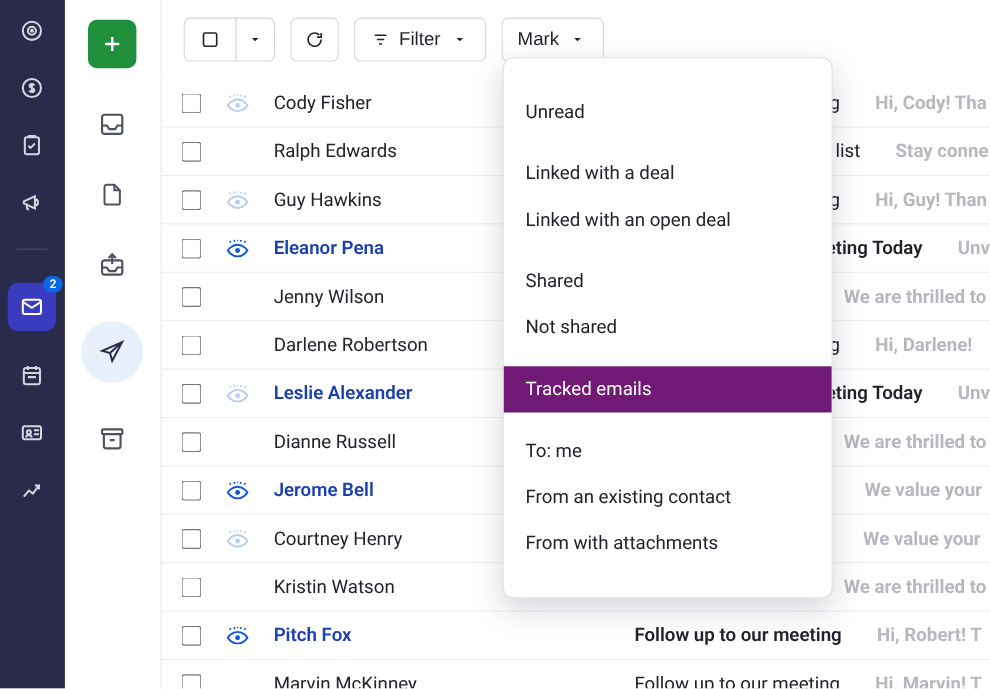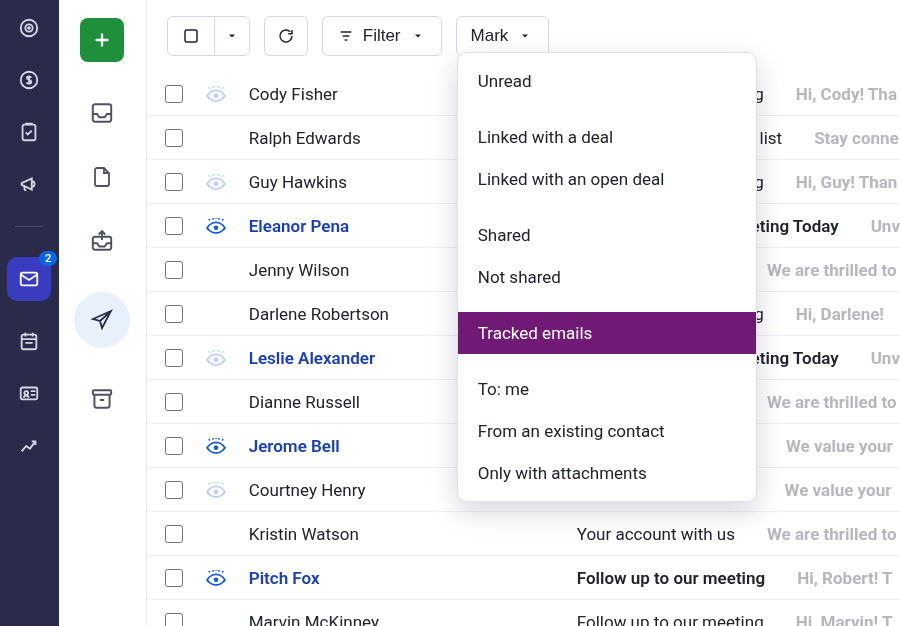--- a/index.html
+++ b/index.html
@@ -38,21 +38,21 @@
   .trackcell { width:30px; display:flex; justify-content:center; }
   .eye { color:#1157d4; }
   .eye.faded { color:#b9cdf2; }
   .sender { width:310px; overflow:hidden; text-overflow:ellipsis; }
   .sender.bold { font-weight:600; color:#1a3fb0; }
   .subject { flex:0 0 auto; }
   .subject.bold { font-weight:600; }
   .preview { color:#b6b7bf; margin-left:14px; overflow:hidden;font-weight:bold; }
 
   
-  .dropdown { position:absolute; top:52px; left:310px; width:300px; background:#fff; border:1px solid #e1e2e8; border-radius:10px; box-shadow:0 10px 28px rgba(30,35,60,.18); padding:7px 0; z-index:10; }
+  .dropdown { position:absolute; top:52px; left:310px; width:300px; background:#fff; border:1px solid #e1e2e8; border-radius:10px; box-shadow:0 10px 28px rgba(30,35,60,.18); padding:28px 0; z-index:10; }
   .dropdown .item { padding:11px 20px; font-size:17px; cursor:pointer; }
   .dropdown .sep { height:14px; }
   .dropdown .item.selected { background:#701a75; color:#fff; }
 
   svg { display:block; }
 </style>
 </head>
 <body>
 
 <div class="app">
@@ -355,16 +355,16 @@
         <div class="item">Linked with a deal</div>
         <div class="item">Linked with an open deal</div>
         <div class="sep"></div>
         <div class="item">Shared</div>
         <div class="item">Not shared</div>
         <div class="sep"></div>
         <div class="item selected">Tracked emails</div>
         <div class="sep"></div>
         <div class="item">To: me</div>
         <div class="item">From an existing contact</div>
-        <div class="item">Only with attachments</div>
+        <div class="item">From with attachments</div>
       </div>
   </div>
 </div>
 
 </body></html>

